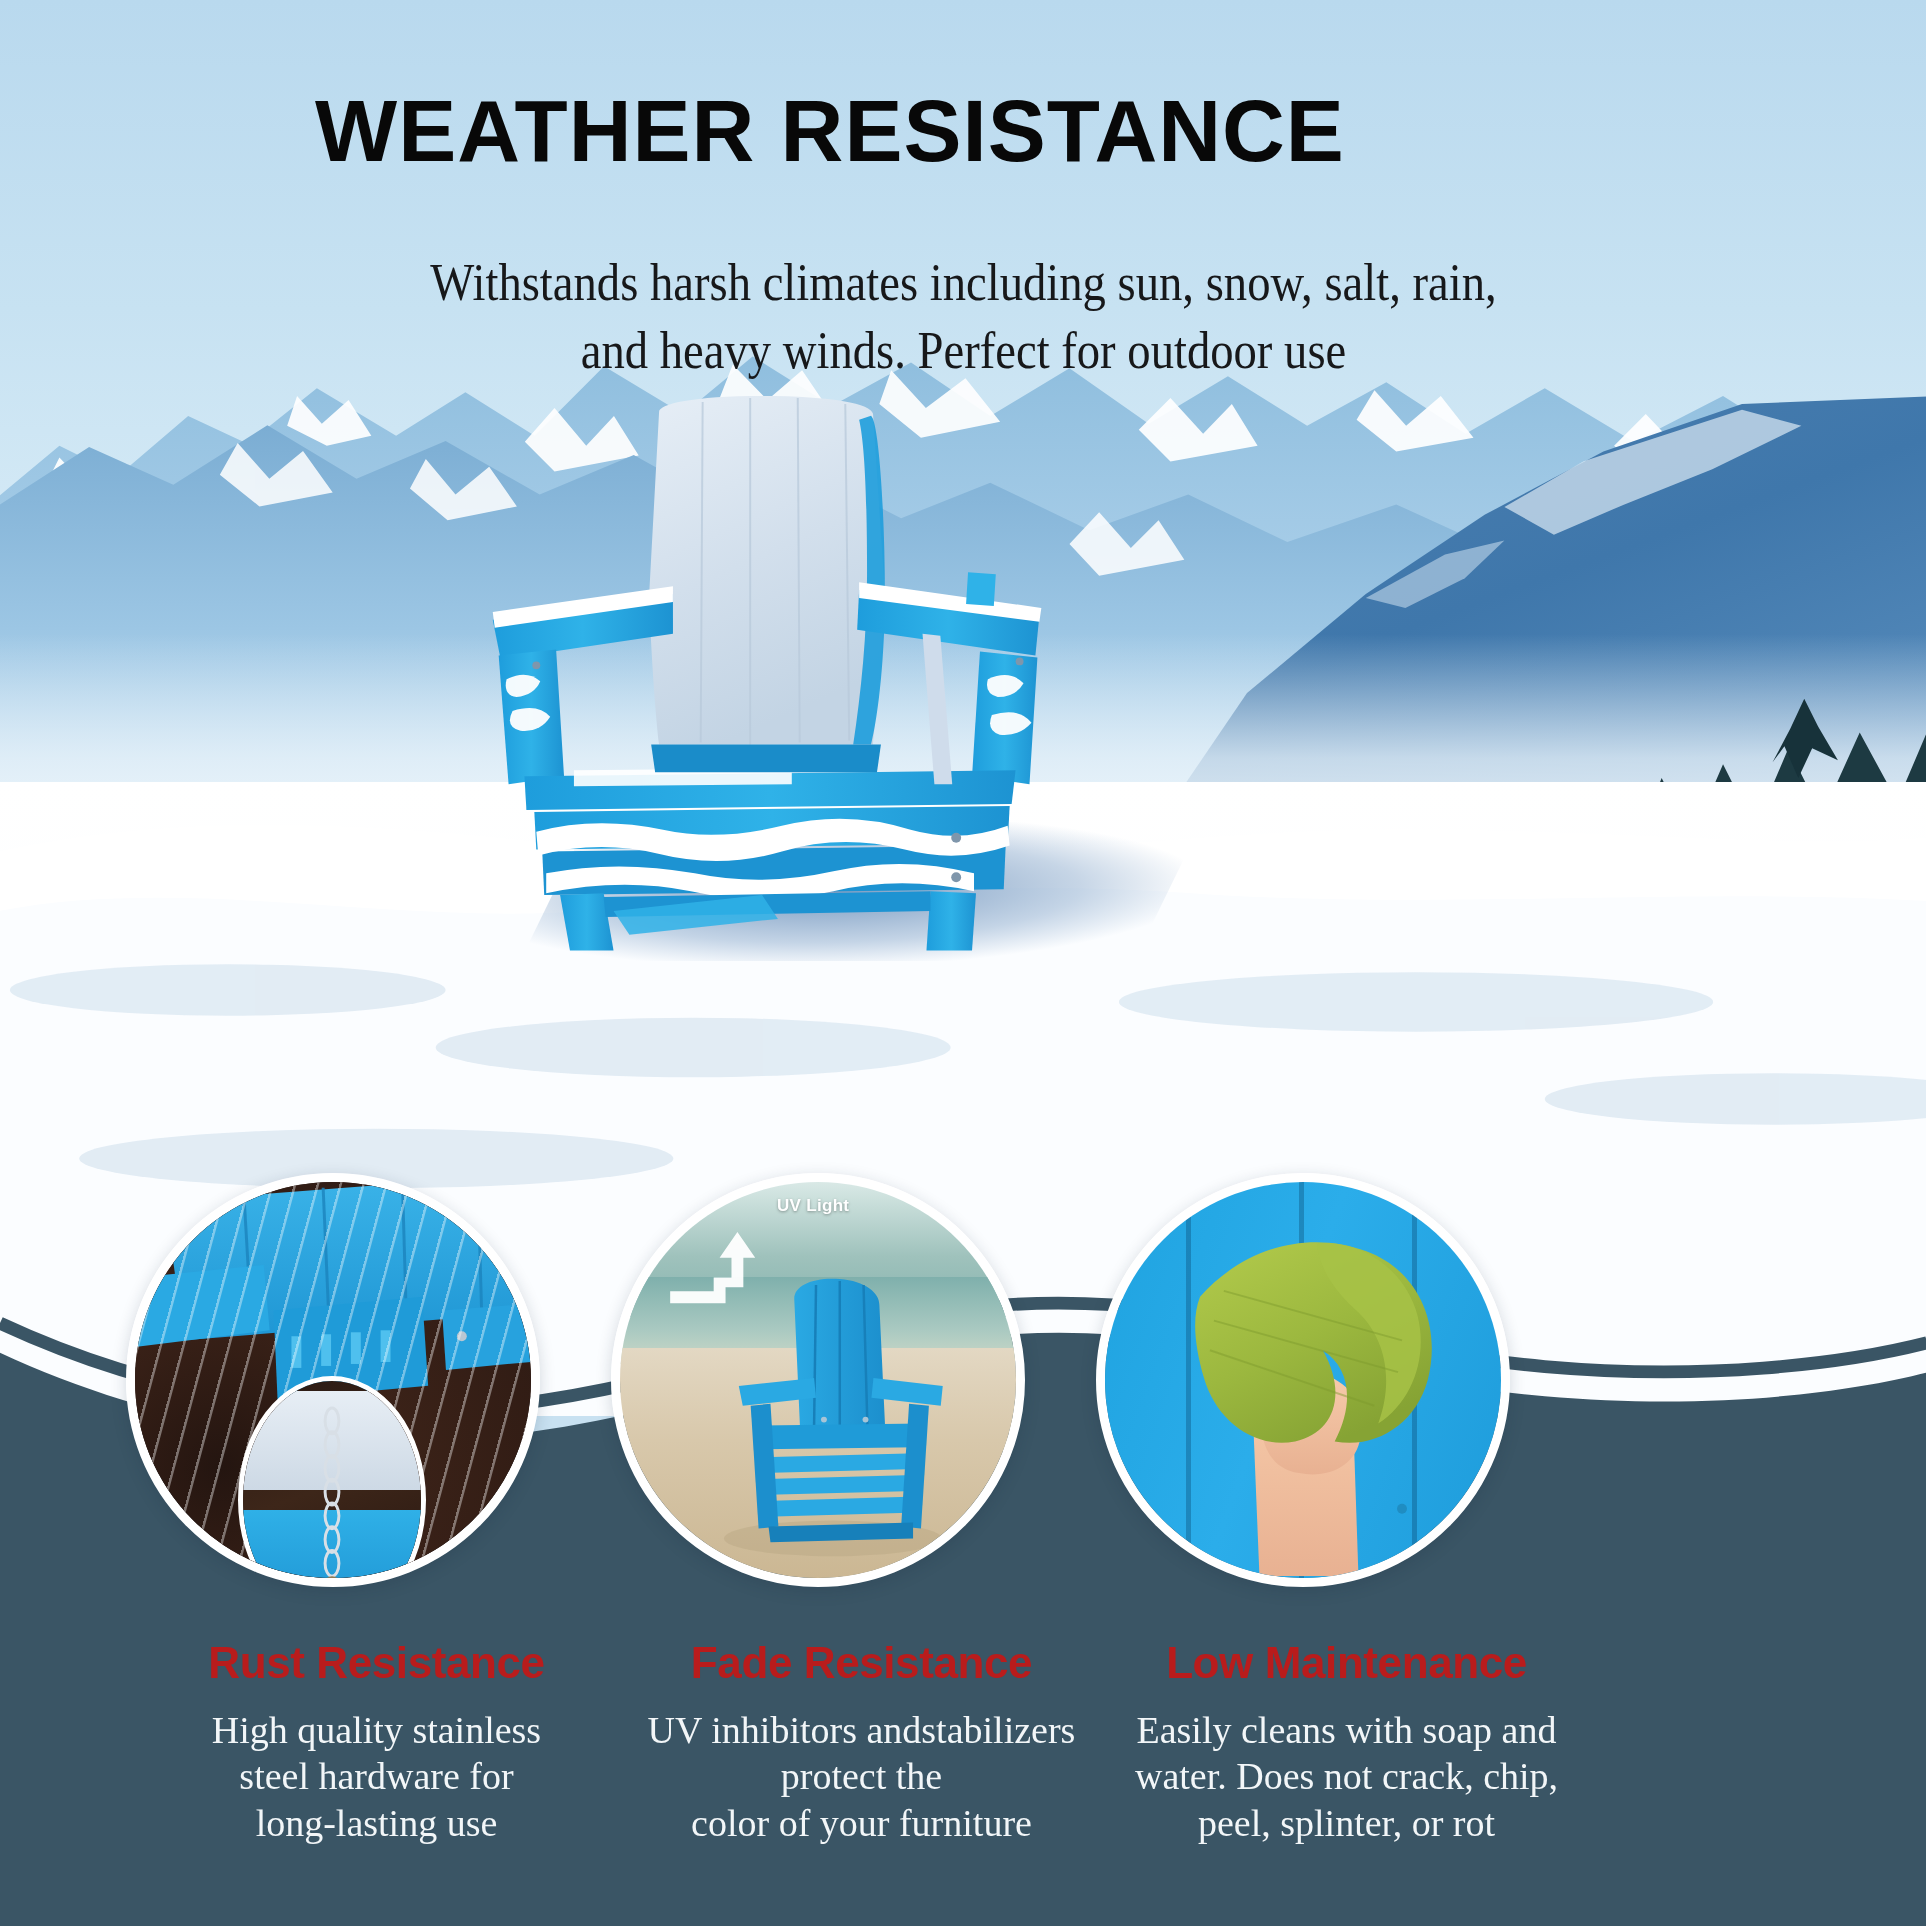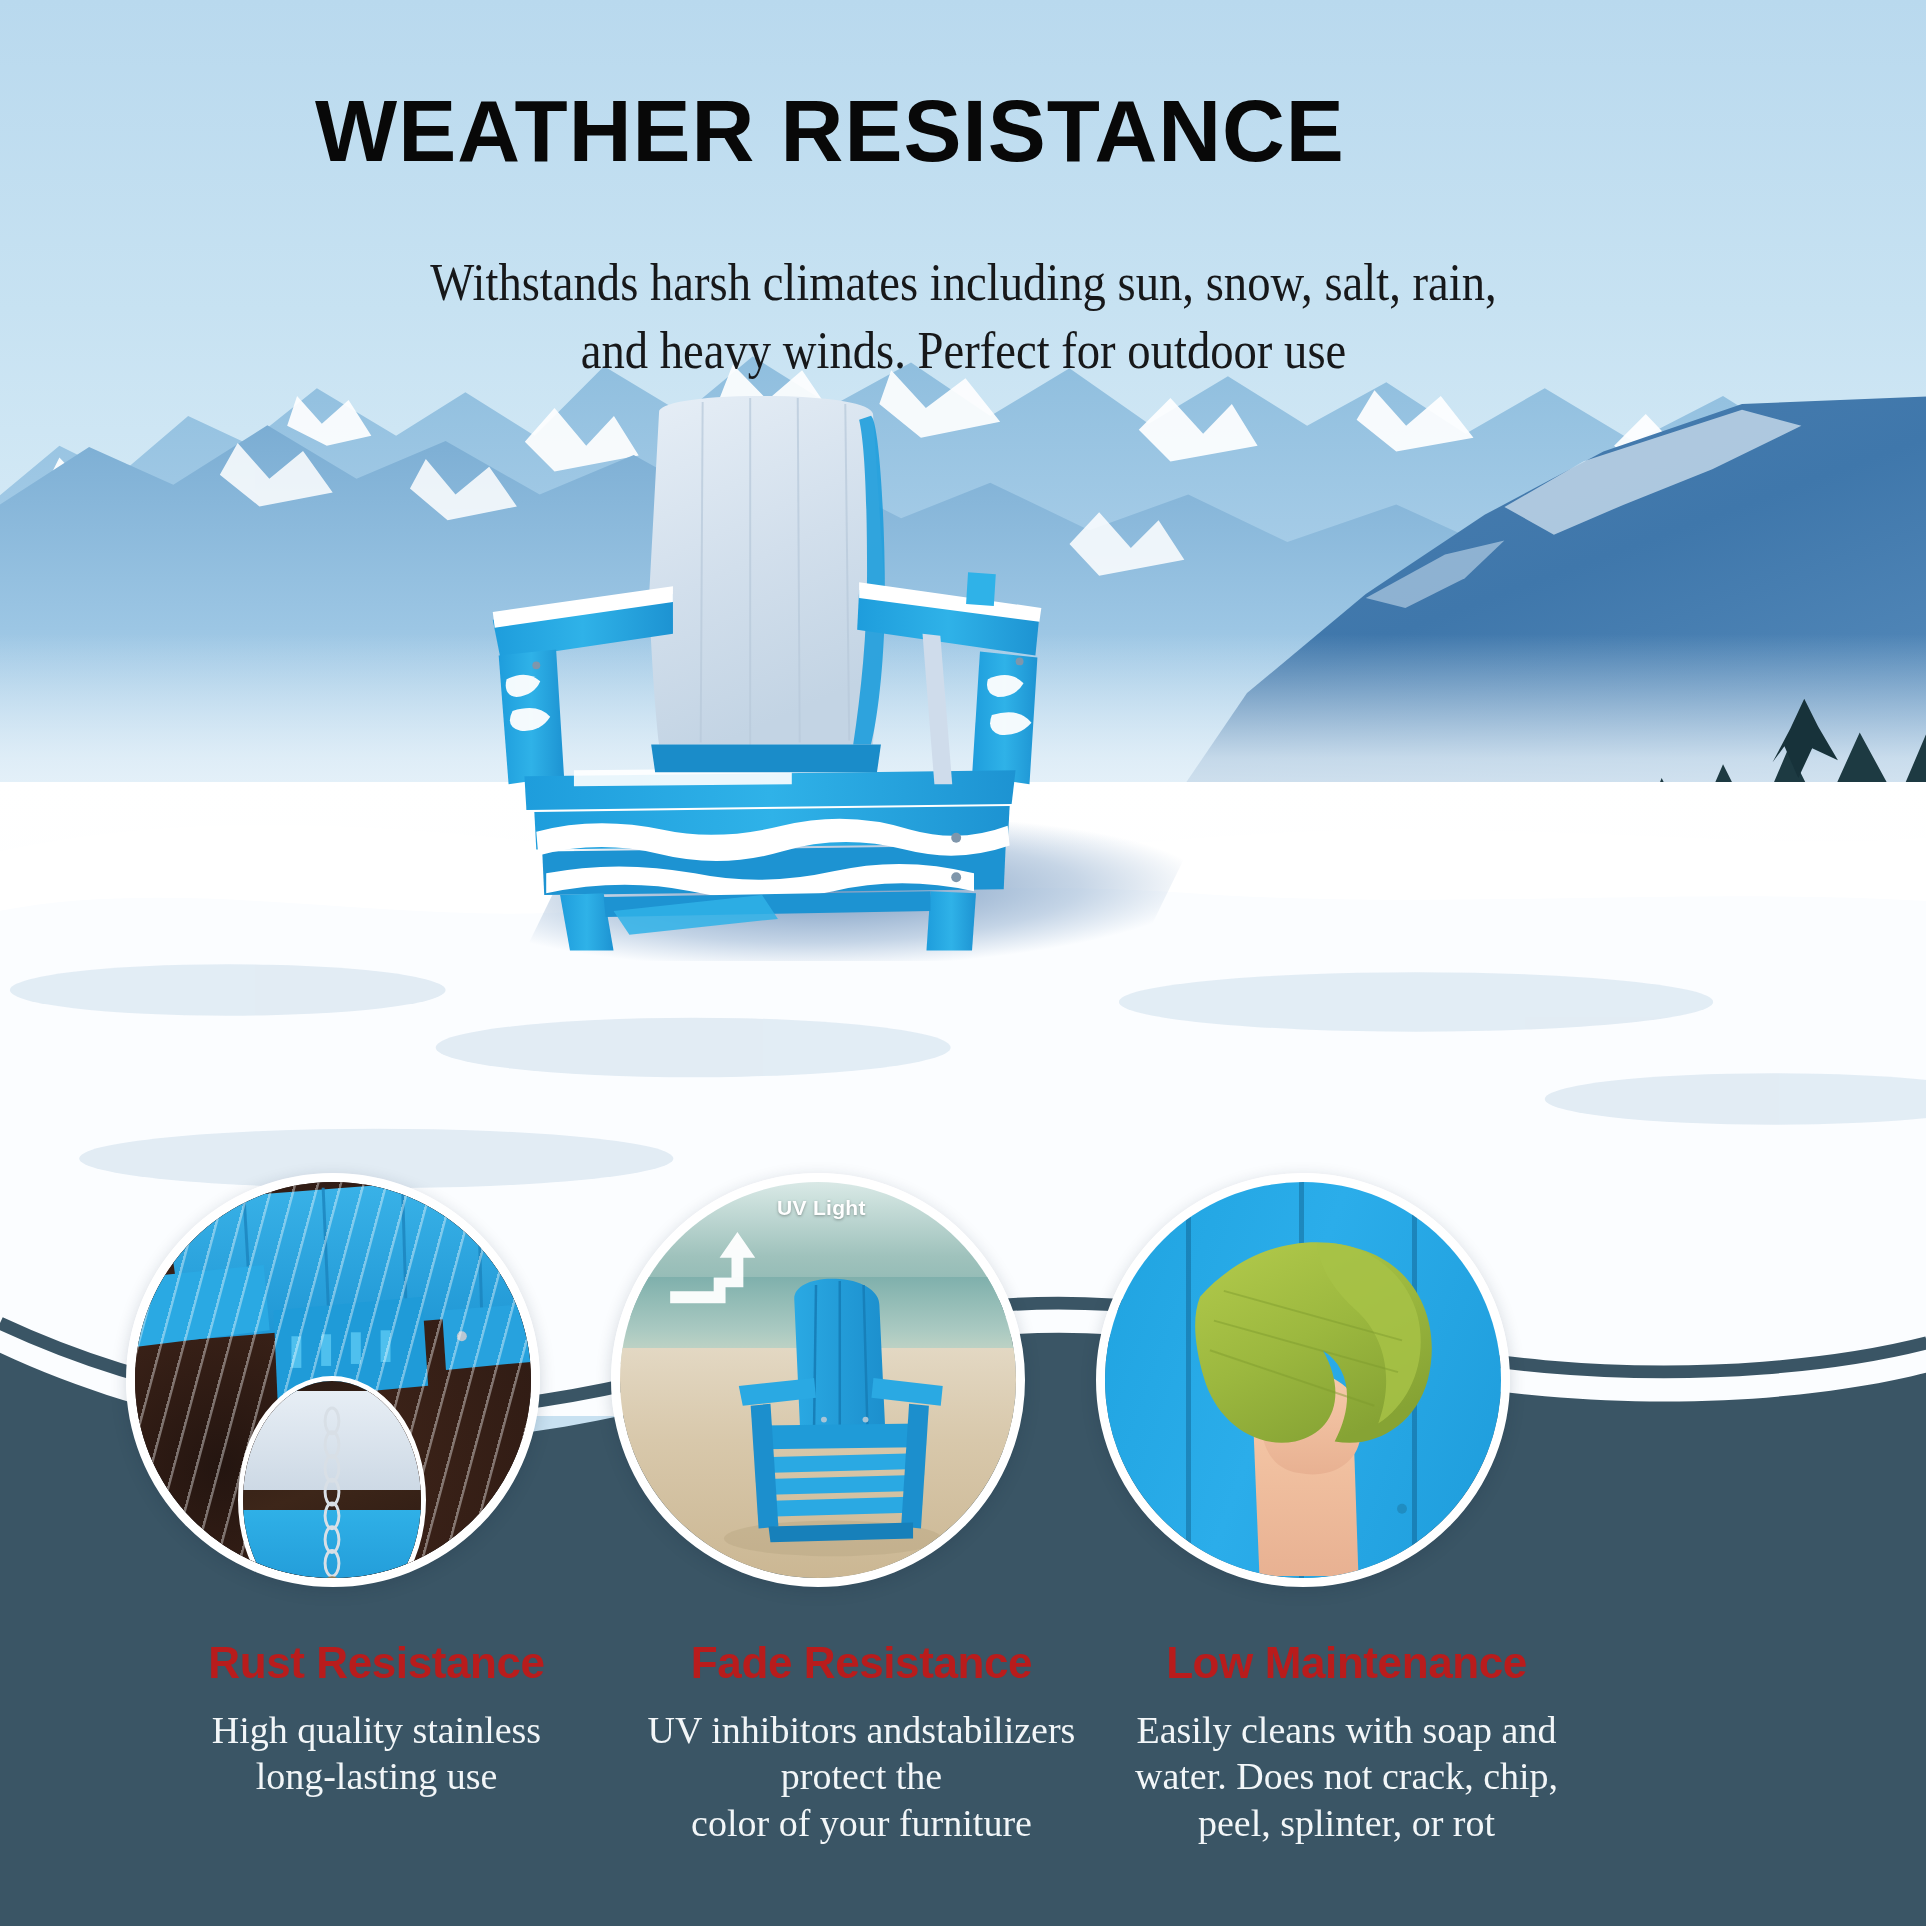--- a/index.html
+++ b/index.html
@@ -88,21 +88,21 @@
      opacity:.7;}
 
   
   .beach-sky{position:absolute;left:0;top:0;width:100%;height:34%;
      background:linear-gradient(180deg,#d9e9e6 0%,#9fc2bc 55%,#86b3ae 100%);}
   .beach-sea{position:absolute;left:0;top:24%;width:100%;height:22%;
      background:linear-gradient(180deg,#7fb0ac 0%,#a9c9c1 60%,#cdd9c7 100%);}
   .beach-sand{position:absolute;left:0;top:42%;width:100%;height:58%;
      background:linear-gradient(180deg,#e3d8c3 0%,#d8c8ab 40%,#cbb793 100%);}
   .uv-label{
-    position:absolute;left:117px;top:14px;color:#fff;font-size:21px;font-weight:700;
+    position:absolute;left:117px;top:14px;color:#fff;font-size:17px;font-weight:700;
     font-family:"Liberation Sans",sans-serif;text-shadow:0 1px 3px rgba(0,0,0,.35);
     letter-spacing:0.3px;
     padding-left:40px;
   }
   .uv-arrow{position:absolute;left:50px;top:44px;width:119px;height:89px;}
 
   
   .maint-bg{position:absolute;inset:0;background:linear-gradient(110deg,#1fa3e0 0%,#2badea 45%,#1e9cdb 100%);}
   .maint-slat{position:absolute;top:0;width:5px;height:100%;background:rgba(10,70,110,.35);}
 
@@ -432,20 +432,21 @@
           <circle cx="300" cy="330" r="5" fill="#1d7fae" opacity=".6"></circle>
         </svg>
       </div>
     </div>
   </div>
 
   <div class="feature-text" id="ft-rust">
     <p class="f-head">Rust Resistance</p>
     <p class="f-body">
       <span>High quality stainless</span>
+      <span>steel hardware for</span>
       <span>long-lasting use</span>
     </p>
   </div>
 
   <div class="feature-text" id="ft-fade">
     <p class="f-head">Fade Resistance</p>
     <p class="f-body">
       <span>UV inhibitors andstabilizers</span>
       <span>protect the</span>
       <span>color of your furniture</span>

